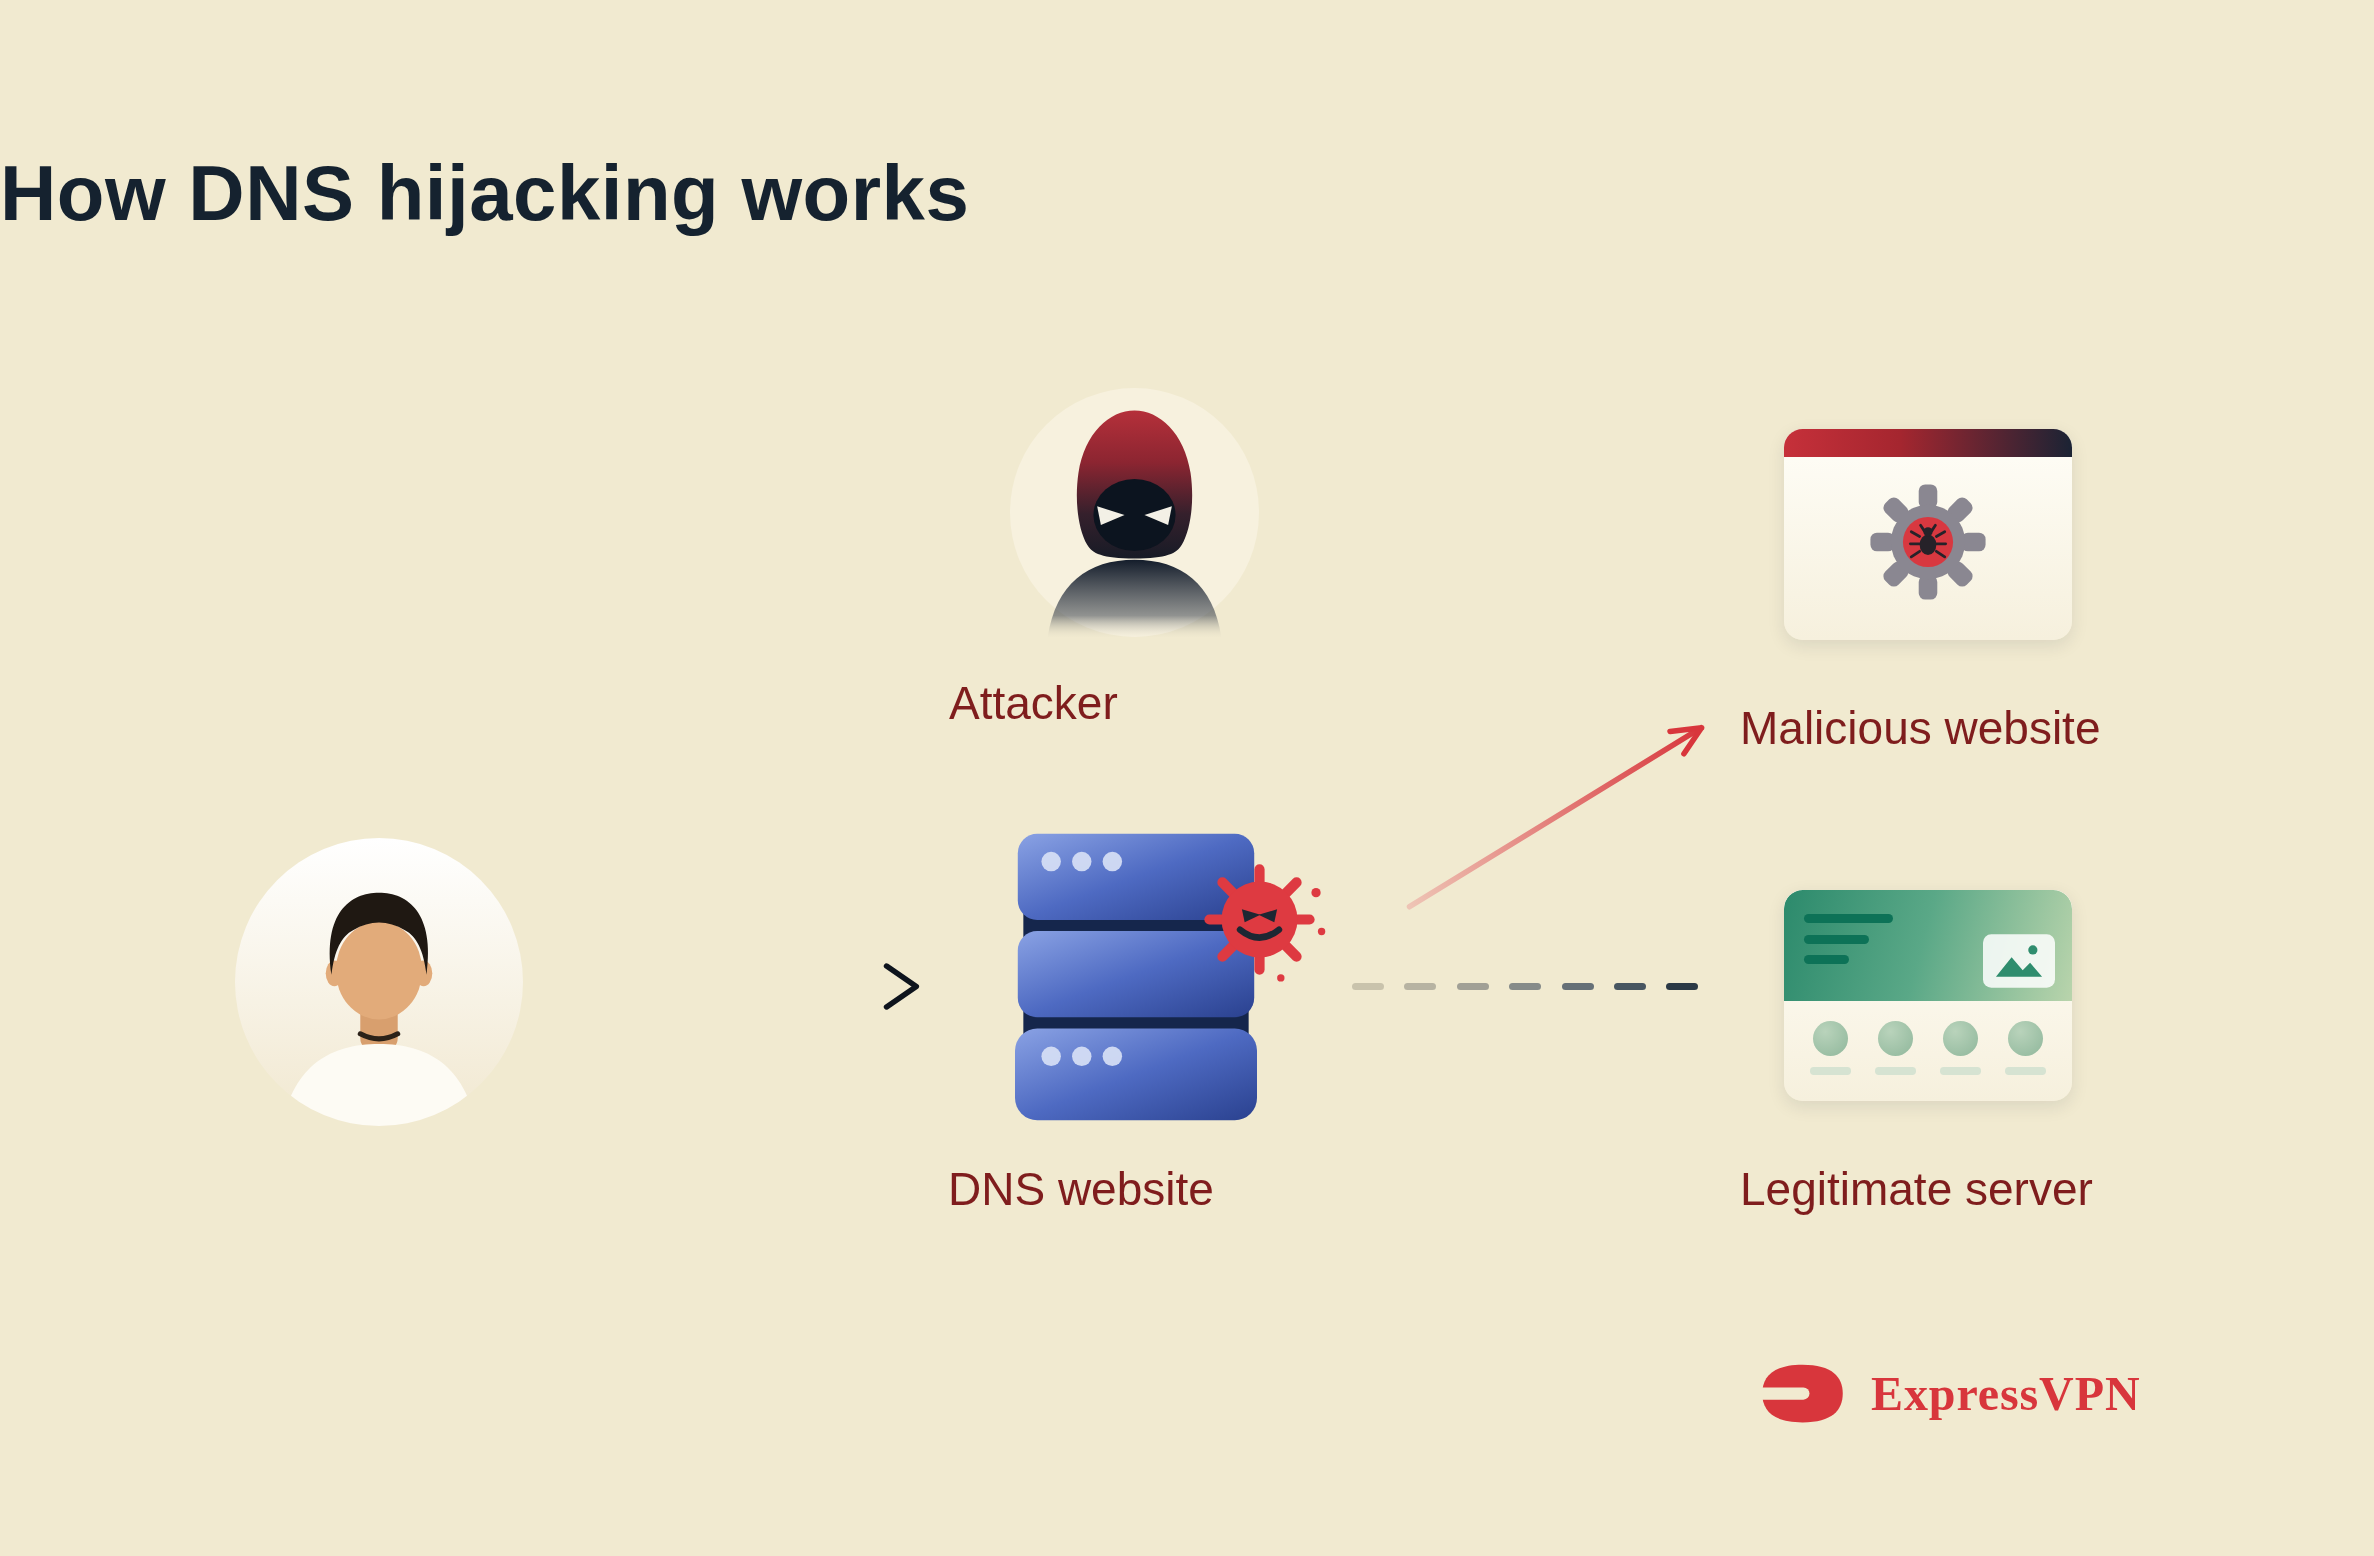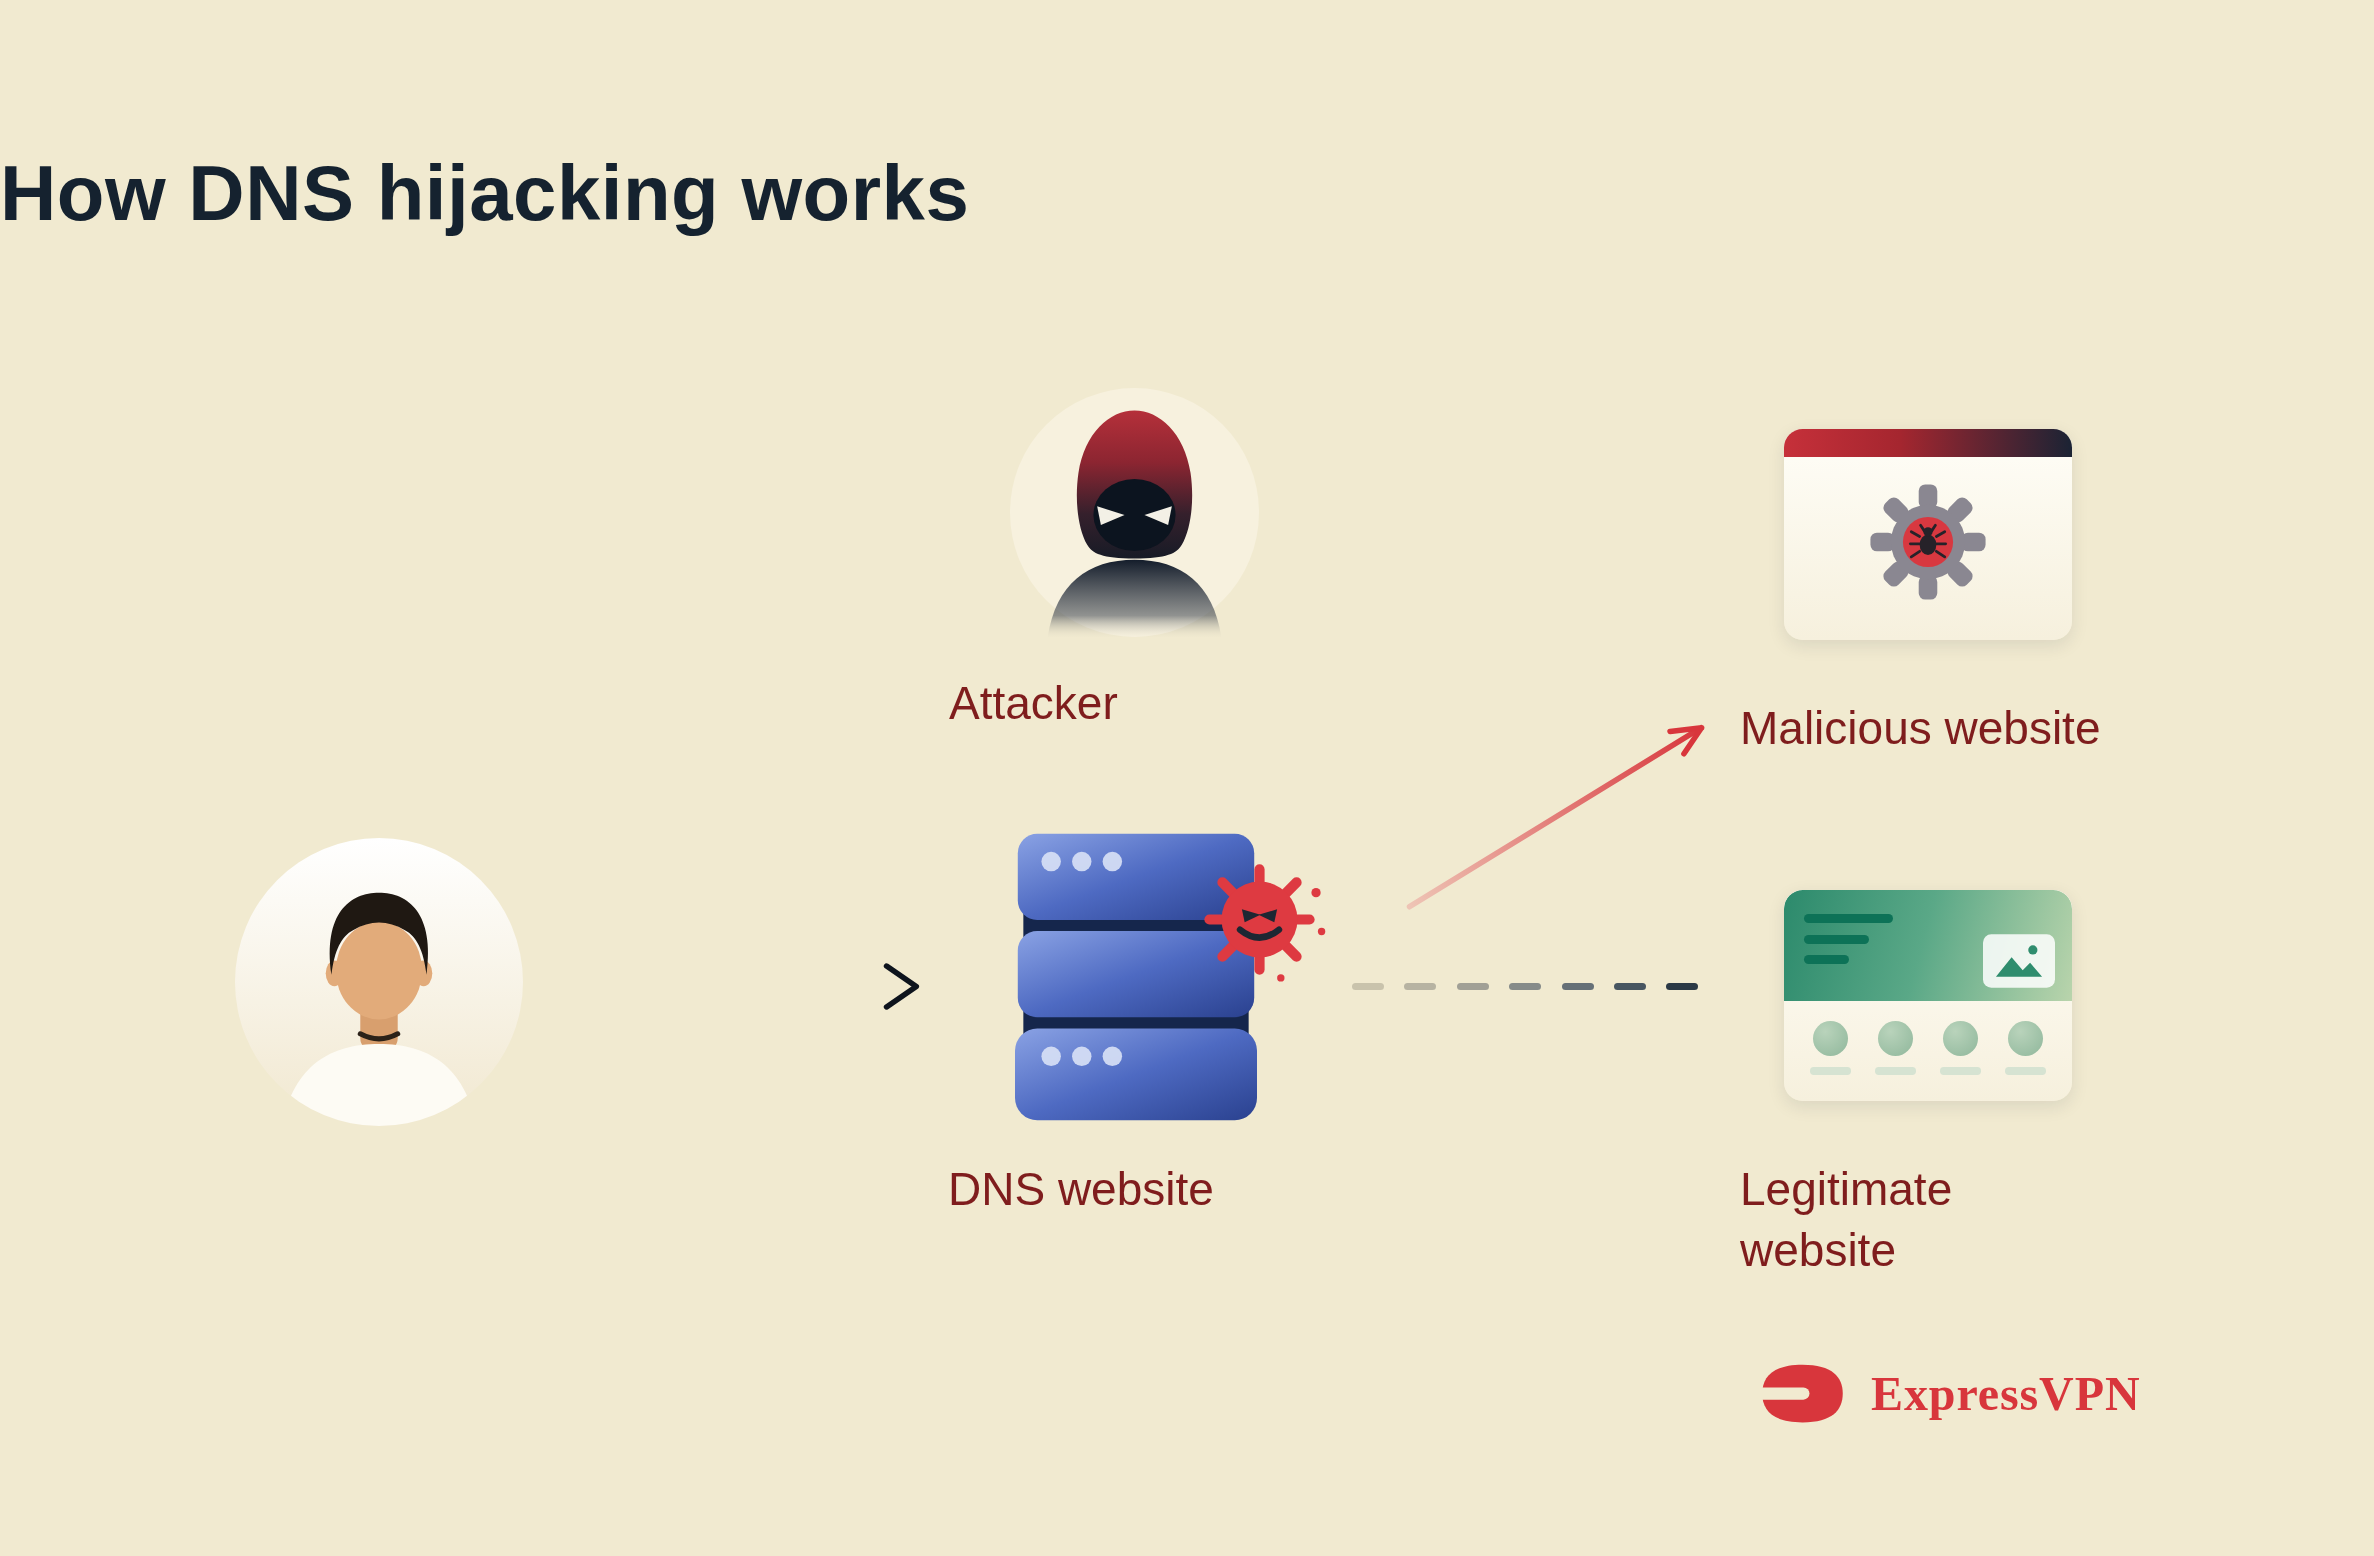--- a/index.html
+++ b/index.html
@@ -292,21 +292,21 @@
       <div class="legit-item">
           <div class="legit-circle"></div>
           <div class="legit-dash"></div>
         </div>
       <div class="legit-item">
           <div class="legit-circle"></div>
           <div class="legit-dash"></div>
         </div>
     </div>
   </div>
-  <div class="node-label label-legit">Legitimate website</div>
+  <div class="node-label label-legit">Legitimate server</div>
 
   <div class="brand">
     <svg class="brand-icon" viewBox="0 0 100 72">
       <path d="M50,3 C84,3 96,17 96,36 C96,55 84,69 50,69 C16,69 4,55 4,36 C4,17 16,3 50,3 Z" fill="#d8363c"></path>
       <rect x="-6" y="29" width="64" height="14" rx="7" fill="#f1ead0"></rect>
     </svg>
     <div class="brand-name">ExpressVPN</div>
   </div>
 
 </div>

